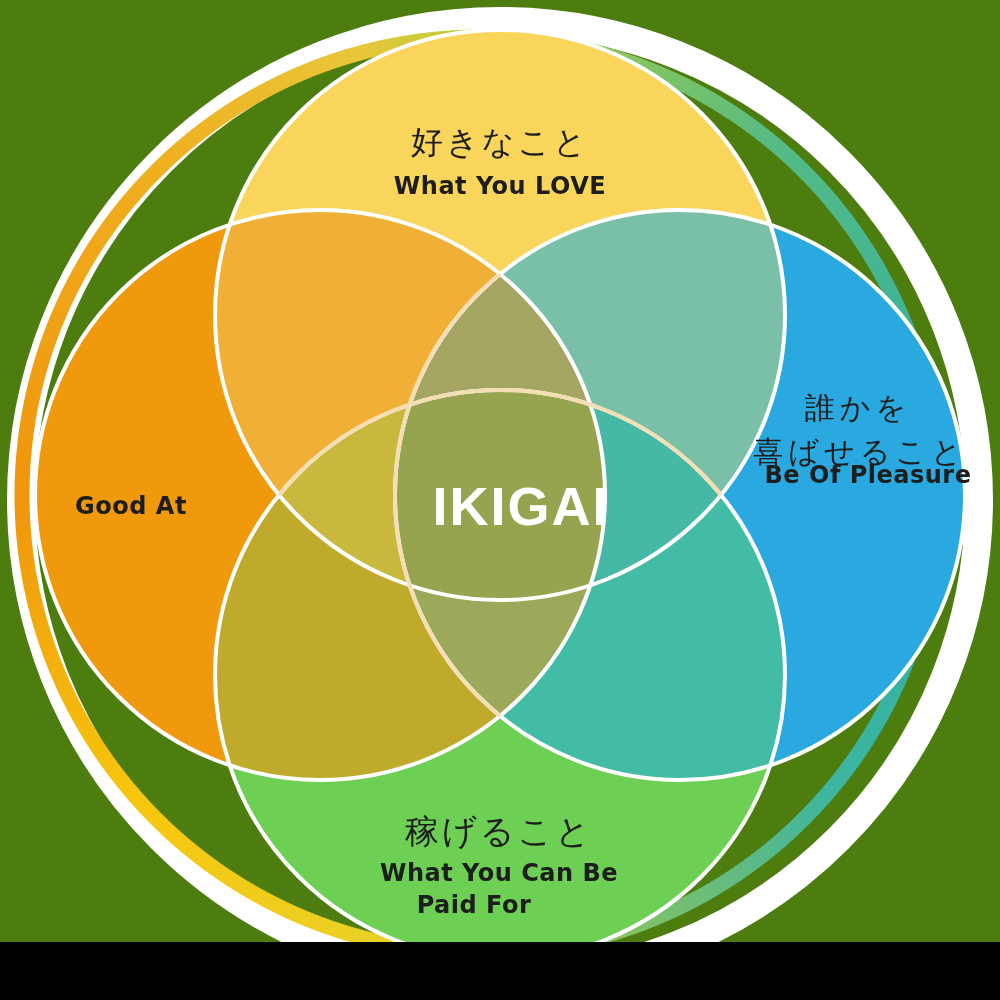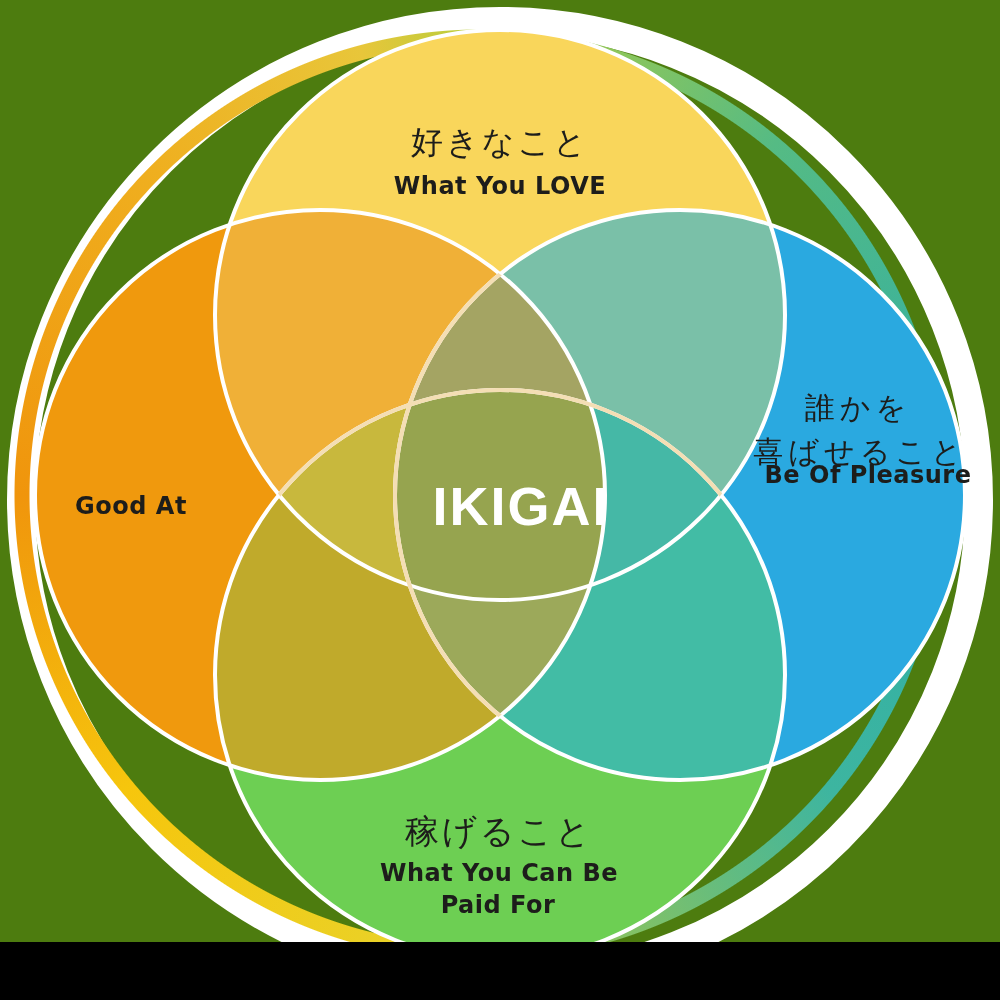--- a/index.html
+++ b/index.html
@@ -117,17 +117,17 @@
   <div class="label-line en" style="left:500px;top:186px;">What You LOVE</div>
 
   <div class="label-line en" style="left:131px;top:498px;margin-top:8px;">Good At</div>
 
   <div class="label-line jp-wide" style="left:858px;top:408px;">誰かを</div>
   <div class="label-line jp-wide" style="left:860px;top:452px;">喜ばせること</div>
   <div class="label-line en" style="left:856px;top:475px;margin-left:12px;">Be Of Pleasure</div>
 
   <div class="label-line en" style="left:499px;top:873px;">What You Can Be</div>
   <div class="label-line jp" style="left:499px;top:832px;font-size:34px;">稼げること</div>
-  <div class="label-line en" style="left:498px;top:905px;">Paid For</div>
+  <div class="label-line en" style="left:474px;top:905px;">Paid For</div>
 
   <div class="label-line ikigai" style="left:521px;top:506px;">IKIGAI</div>
 
 </div>
 
 </body></html>

